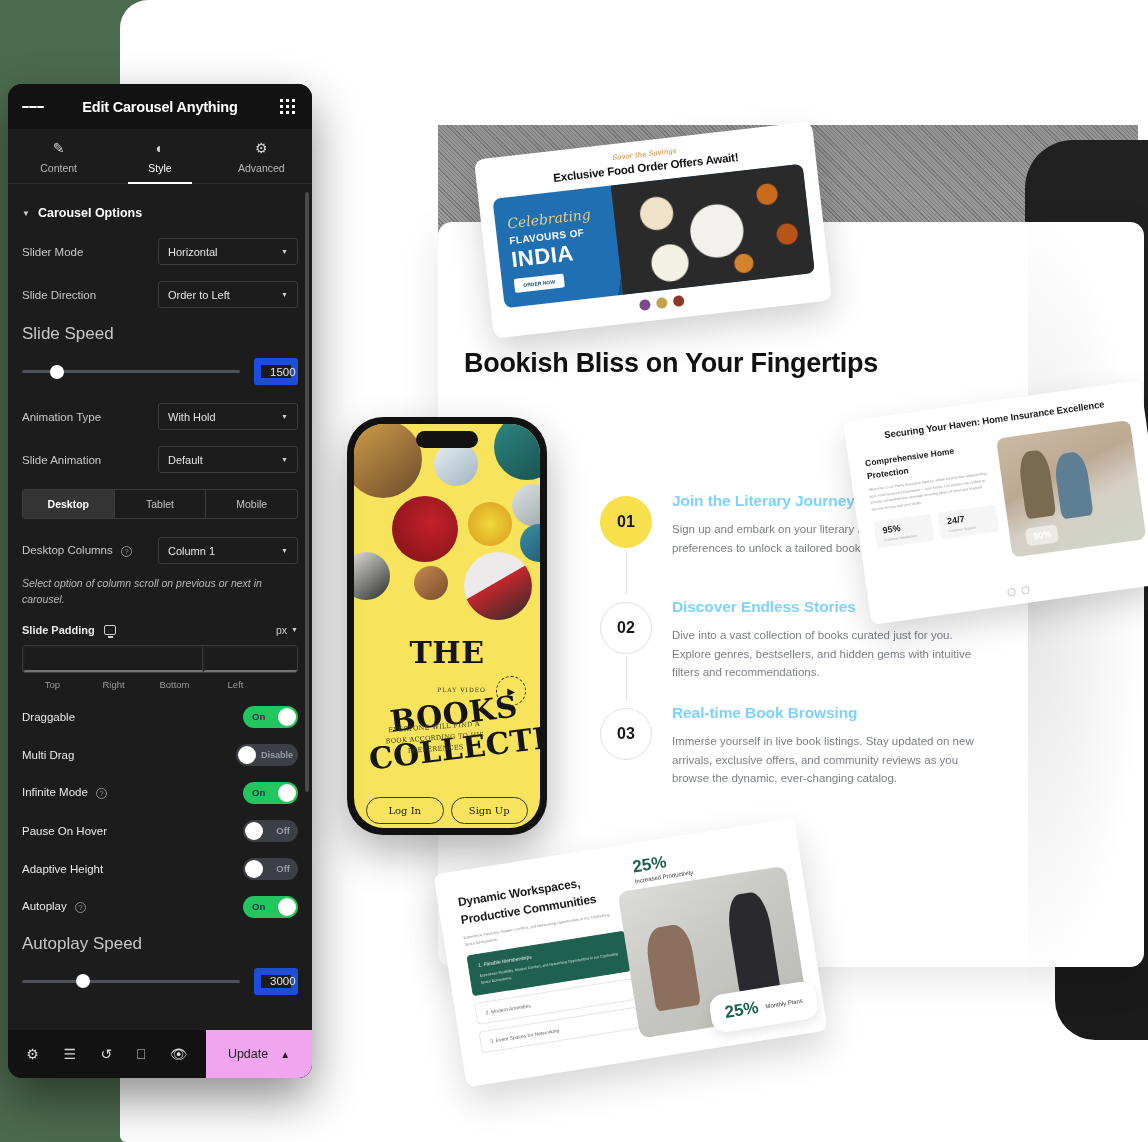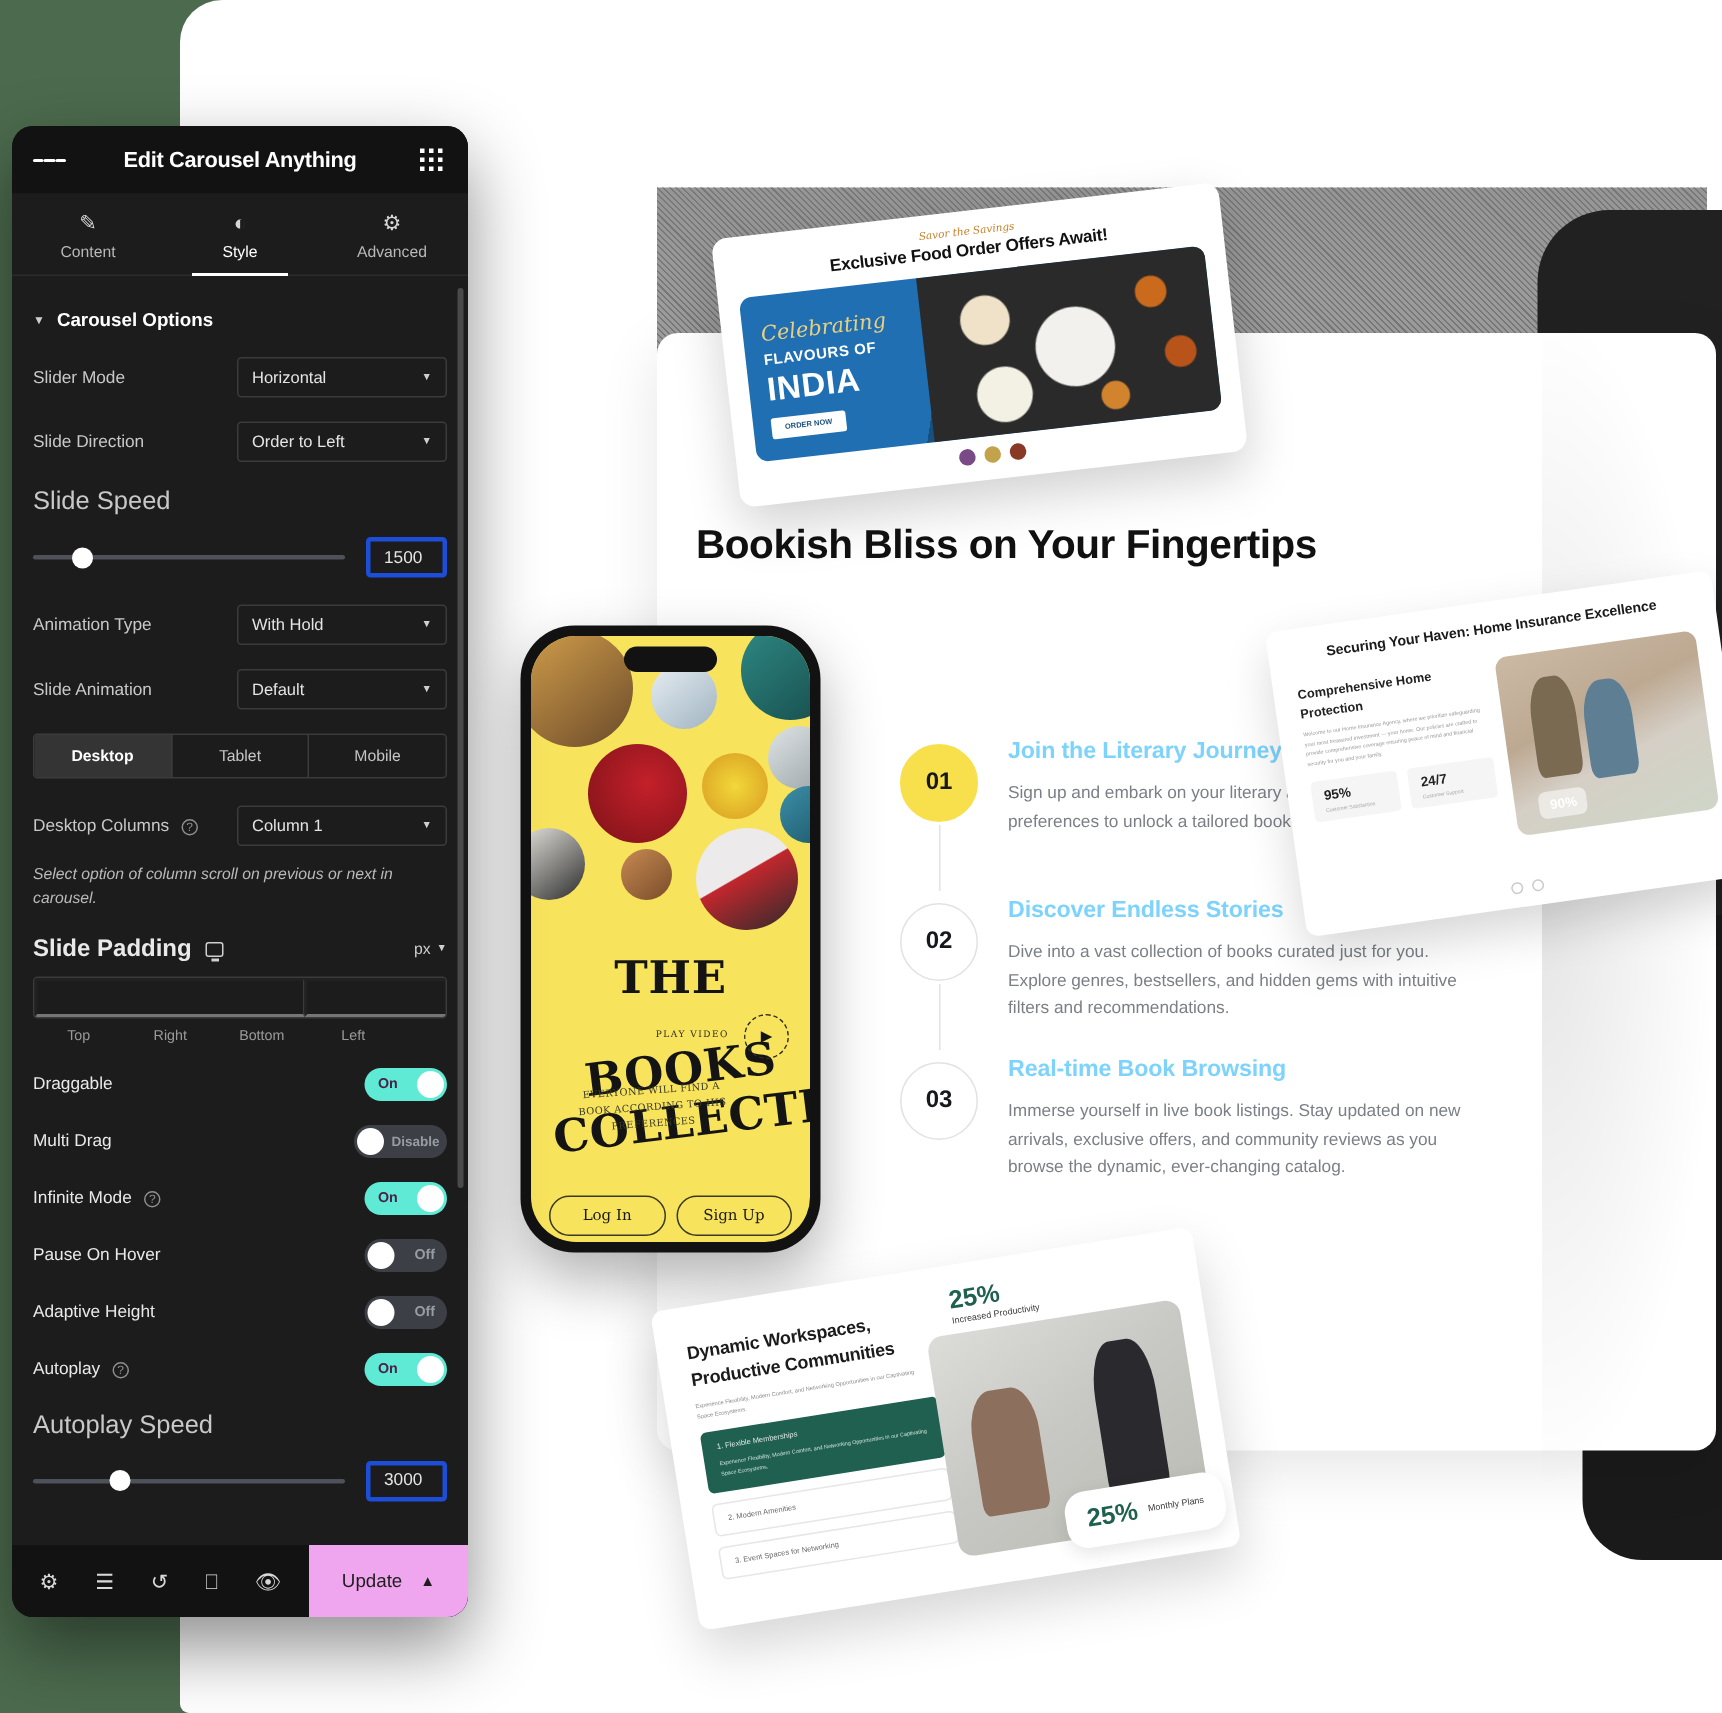--- a/index.html
+++ b/index.html
@@ -246,44 +246,44 @@
     width:140px; height:27px; background:#1c1c1c; border:1px solid #3b3b3b; border-radius:3px;
     color:#e4e4e4; font-size:11px; display:flex; align-items:center; padding:0 9px; justify-content:space-between;
     cursor:pointer;
   }
   .sel .cv { font-size:7px; color:#d0d0d0;}
 
   .field-label { color:#c8c8c8; font-size:17px; margin-bottom:14px;}
   .slider-row { display:flex; align-items:center; gap:14px; margin-bottom:18px;}
   .track { flex:1; height:3px; background:#4e5159; border-radius:2px; position:relative;}
   .knob { position:absolute; top:50%; transform:translate(-50%,-50%); width:14px; height:14px; background:#fff; border-radius:50%;}
-  .numbox { width:54px; height:27px; border:3px solid #1d4ed8; border-radius:3px; color:#e4e4e4; font-size:11.5px; display:flex; align-items:center; padding:0 9px;}
+  .numbox { width:44px; height:27px; border:7px solid #1d4ed8; border-radius:3px; color:#e4e4e4; font-size:11.5px; display:flex; align-items:center; padding:0 9px;}
 
   .devtabs { display:flex; border:1px solid #3b3b3b; border-radius:3px; overflow:hidden; margin:4px 0 18px;}
   .devtab { flex:1; text-align:center; padding:8px 0; font-size:10.5px; color:#c5c5c5; cursor:pointer; border-right:1px solid #3b3b3b;}
   .devtab:last-child { border-right:0;}
   .devtab.active { background:#343434; color:#fff; font-weight:700;}
 
   .help { font-size:10.5px; color:#b9b9b9; font-style:italic; line-height:1.5; margin:-4px 0 16px;}
 
   .pad-head { display:flex; align-items:center; gap:9px; margin-bottom:9px;}
-  .pad-head .lbl { color:#e9e9e9; font-weight:700; font-size:16px;}
+  .pad-head .lbl { color:#e9e9e9; font-weight:700; font-size:11px;}
   .monitor { width:12px; height:10px; border:1.4px solid #d0d0d0; border-radius:2px; position:relative;}
   .monitor:after { content:""; position:absolute; left:3px; bottom:-4px; width:5px; height:2px; background:#d0d0d0;}
   .unit { margin-left:auto; color:#cfcfcf; font-size:10.5px; display:flex; gap:4px; align-items:center; cursor:pointer;}
   .pad-inputs { display:flex; border:1px solid #3b3b3b; border-radius:3px; overflow:hidden;}
   .pad-in { flex:1; height:26px; border-right:1px solid #3b3b3b; background:transparent;}
   .pad-labels { display:flex; margin:6px 0 16px;}
   .pad-labels span { flex:1; text-align:center; color:#9a9a9a; font-size:9.5px;}
   .pad-labels span:last-child { flex:0 0 32px;}
 
   .toggle { width:55px; height:22px; border-radius:11px; position:relative; cursor:pointer; display:flex; align-items:center;}
   .toggle .kn { position:absolute; width:18px; height:18px; border-radius:50%; background:#fff; top:2px;}
   .toggle .tx { position:absolute; font-size:9.5px; font-weight:600;}
-  .toggle.on { background:#5eead4;}
+  .toggle.on { background:#22c55e;}
   .toggle.on .kn { right:2px;}
   .toggle.on .tx { left:9px; color:#4a2148;}
   .toggle.off { background:#3d3f46;}
   .toggle.off .kn { left:2px;}
   .toggle.off .tx { right:8px; color:#9a9ca3;}
   .toggle.off.wide { width:62px;}
   .toggle.off.wide .tx { right:5px; font-size:9px;}
   .qmark { display:inline-block; width:11px; height:11px; border:1px solid #8e8e8e; border-radius:50%; color:#8e8e8e; font-size:8px; text-align:center; line-height:10px; margin-left:5px;}
 
   .panel-foot { height:48px; background:#121212; display:flex; align-items:center; flex:0 0 auto;}

